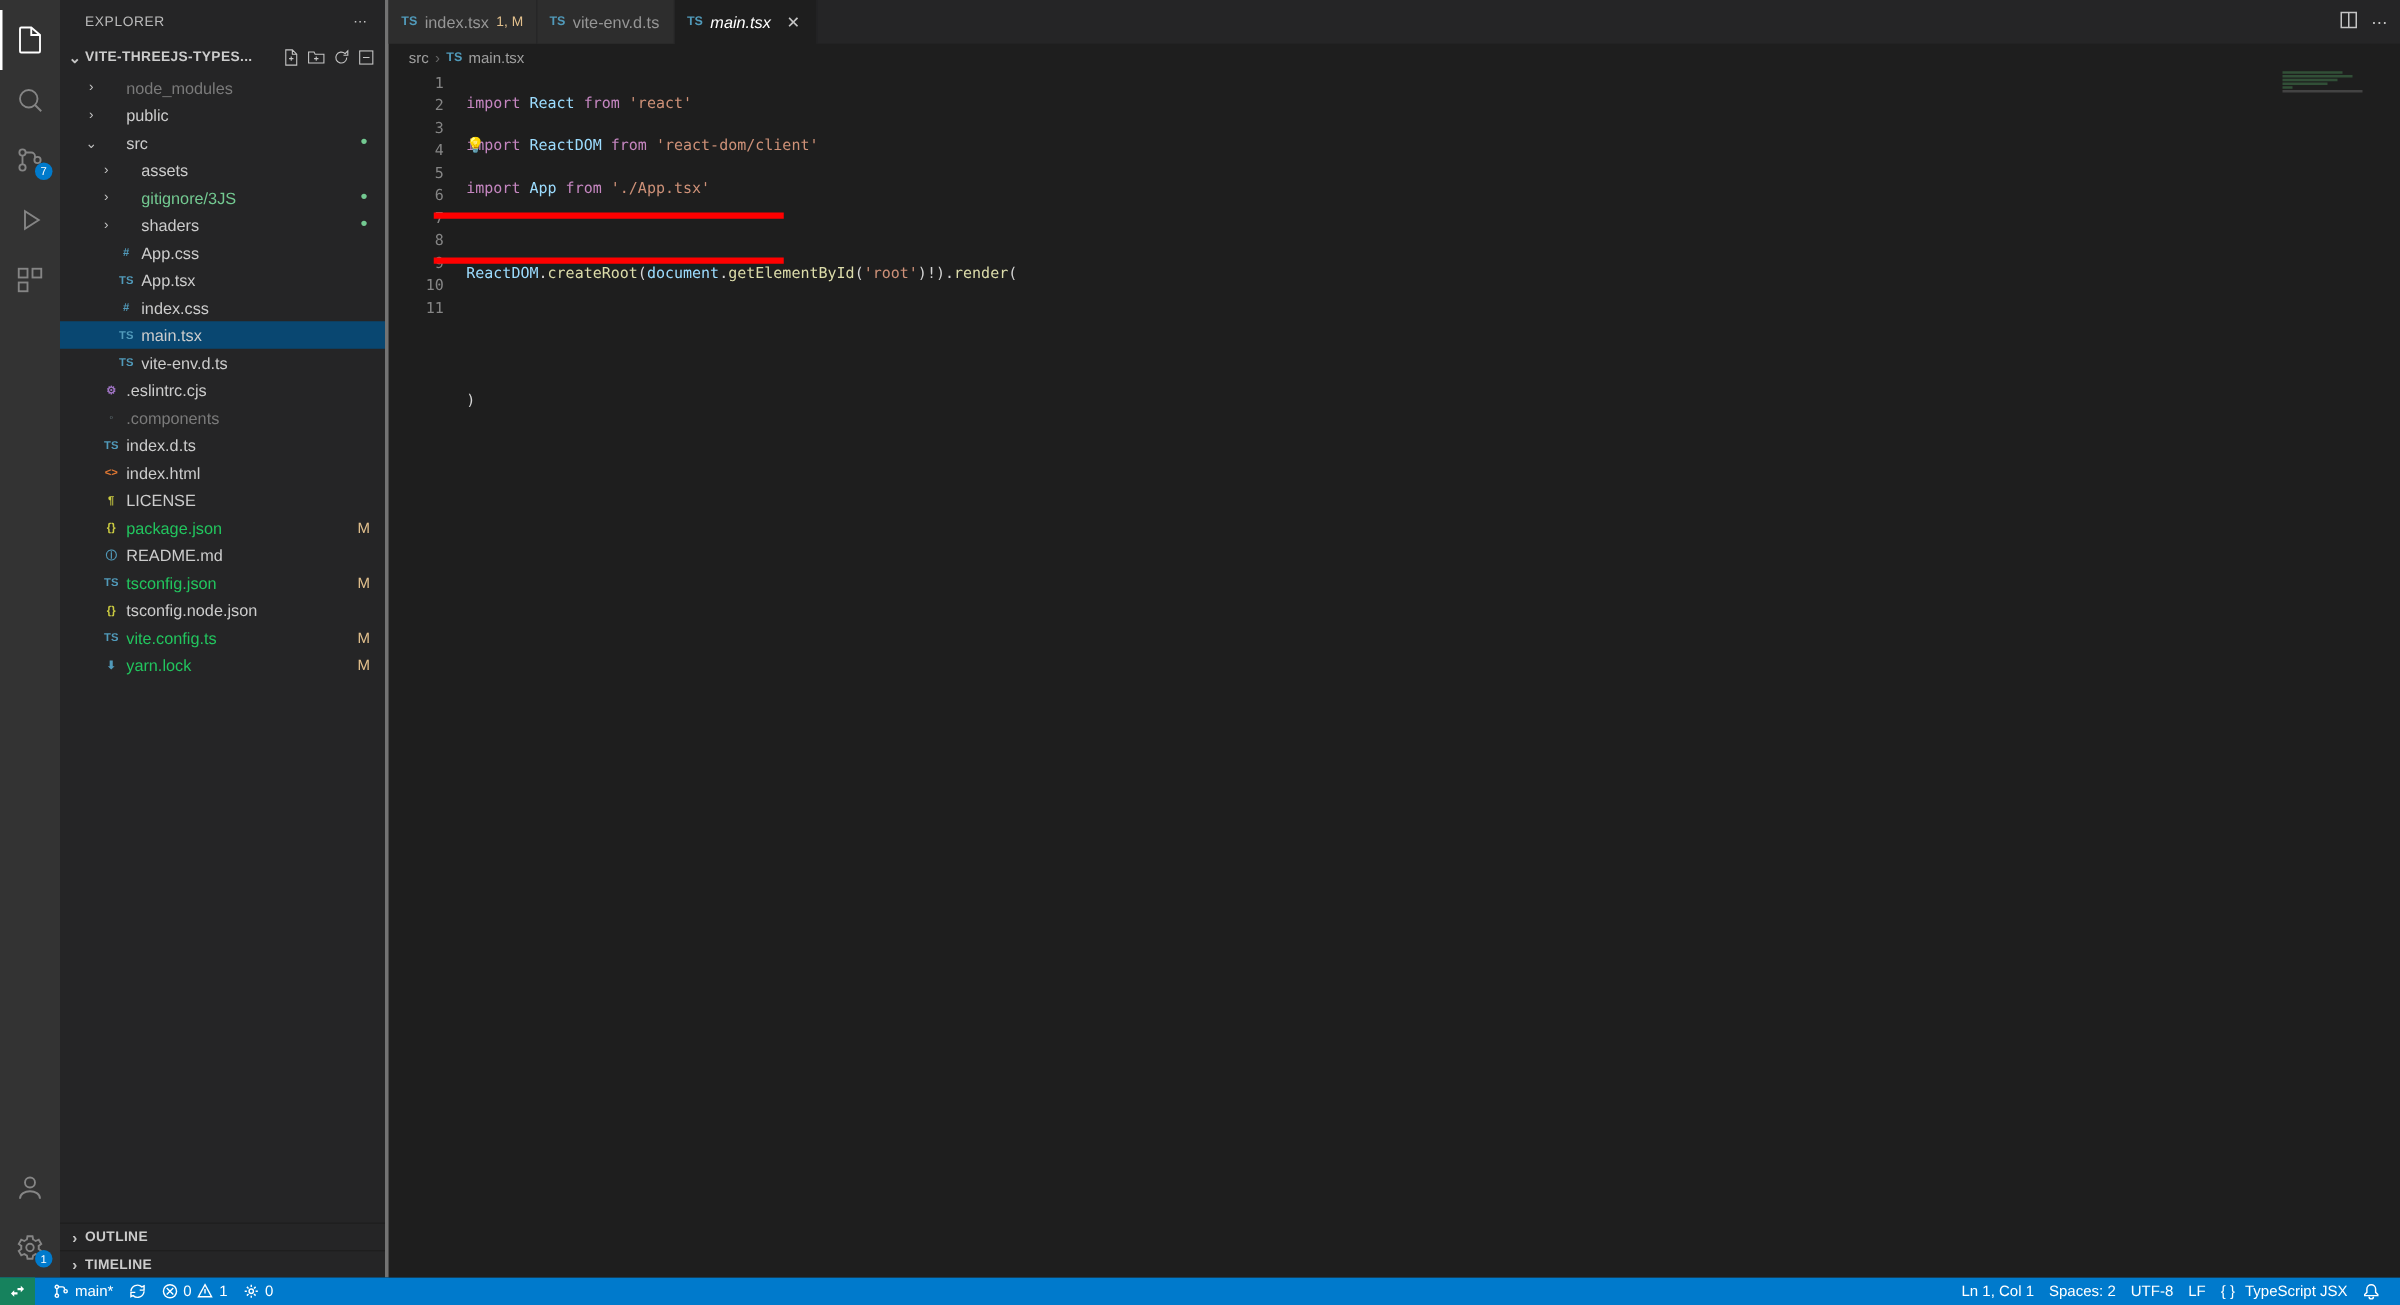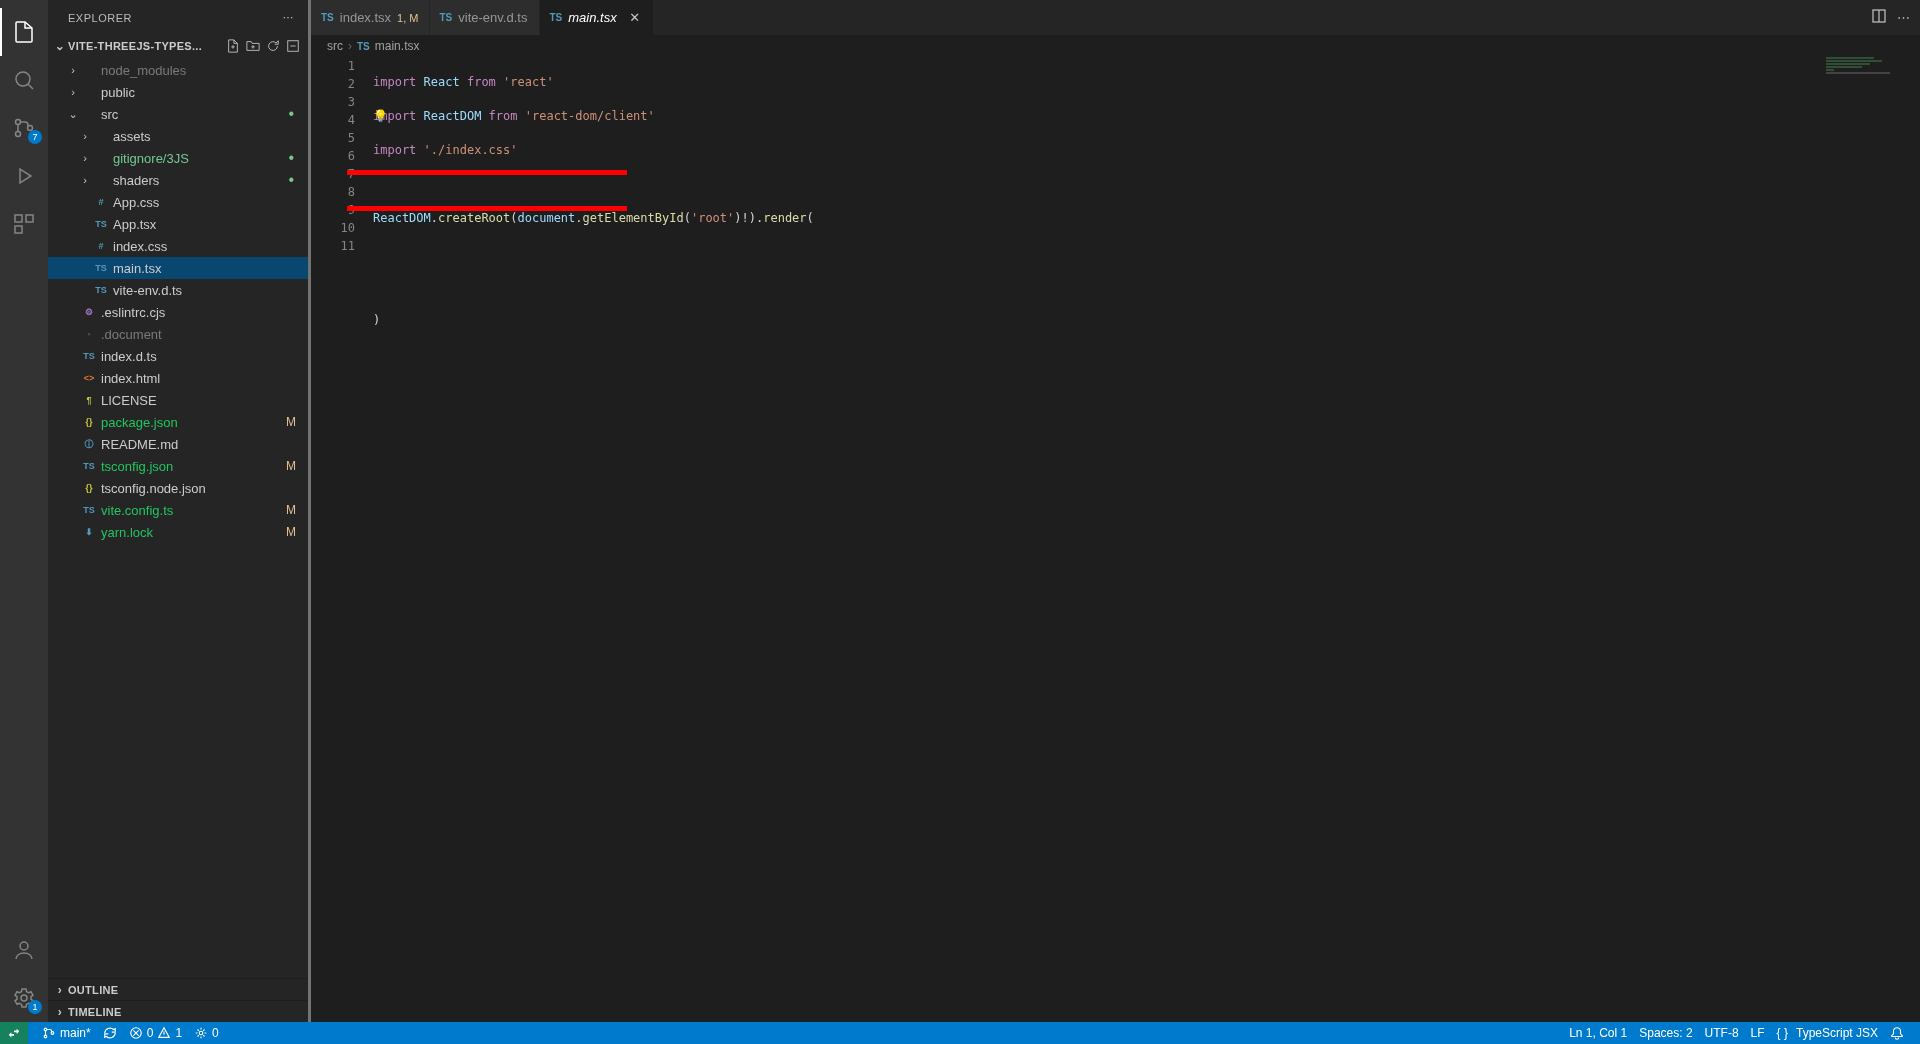--- a/index.html
+++ b/index.html
@@ -295,21 +295,21 @@
           <div class="tree-row">
             <span class="indent" style="width: 18px;"></span>
             <span class="tw"></span>
             <span class="ficon" style="color: rgb(160, 116, 196); font-weight: 700; font-size: 9px;">⚙</span>
             <span class="label">.eslintrc.cjs</span>
           </div>
           <div class="tree-row dim">
             <span class="indent" style="width: 18px;"></span>
             <span class="tw"></span>
             <span class="ficon" style="color: rgb(109, 128, 134); font-weight: 700; font-size: 9px;">◦</span>
-            <span class="label">.document</span>
+            <span class="label">.components</span>
           </div>
           <div class="tree-row">
             <span class="indent" style="width: 18px;"></span>
             <span class="tw"></span>
             <span class="ficon" style="color: rgb(81, 154, 186); font-weight: 700; font-size: 9px;">TS</span>
             <span class="label">index.d.ts</span>
           </div>
           <div class="tree-row">
             <span class="indent" style="width: 18px;"></span>
             <span class="tw"></span>
@@ -418,21 +418,21 @@
             <div class="ln">6</div>
             <div class="ln">7</div>
             <div class="ln">8</div>
             <div class="ln">9</div>
             <div class="ln">10</div>
             <div class="ln">11</div>
           </div>
         <div class="code">
           <div class="line"><span class="tok-kw">import</span><span class="tok-var"> React </span><span class="tok-kw">from</span><span class="tok-str"> 'react'</span></div>
           <div class="line" style="position:relative"><span class="bulb">💡</span><span class="tok-kw" style="margin-left:0">import</span><span class="tok-var"> ReactDOM </span><span class="tok-kw">from</span><span class="tok-str"> 'react-dom/client'</span></div>
-          <div class="line"><span class="tok-kw">import</span><span class="tok-str"> './index.css'</span></div>
+          <div class="line"><span class="tok-kw">import</span><span class="tok-var"> App </span><span class="tok-kw">from</span><span class="tok-str"> './App.tsx'</span></div>
           <div class="line"></div>
           <div class="line"><span class="tok-var">ReactDOM</span><span class="tok-punc">.</span><span class="tok-fn">createRoot</span><span class="tok-punc">(</span><span class="tok-var">document</span><span class="tok-punc">.</span><span class="tok-fn">getElementById</span><span class="tok-punc">(</span><span class="tok-str">'root'</span><span class="tok-punc">)!).</span><span class="tok-fn">render</span><span class="tok-punc">(</span></div>
           <div class="line"></div>
           <div class="line"></div>
           <div class="line"><span class="tok-punc">)</span></div>
           <div class="line"></div>
           <div class="redact" style="top:113px; left:-26px; width:280px;"></div>
           <div class="redact" style="top:149px; left:-26px; width:280px;"></div>
         </div>
         <div class="minimap">

